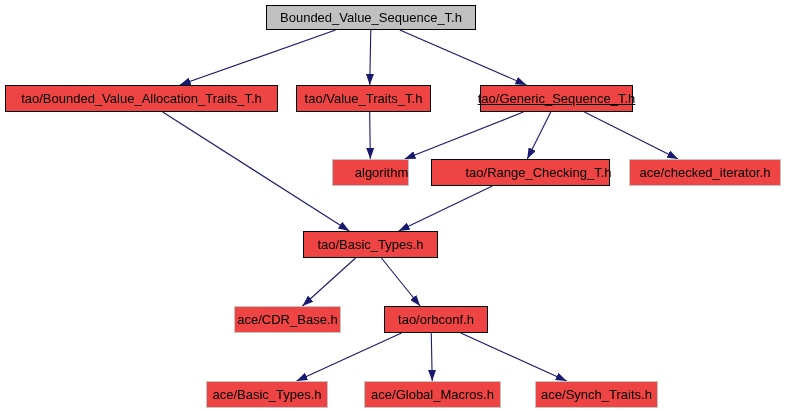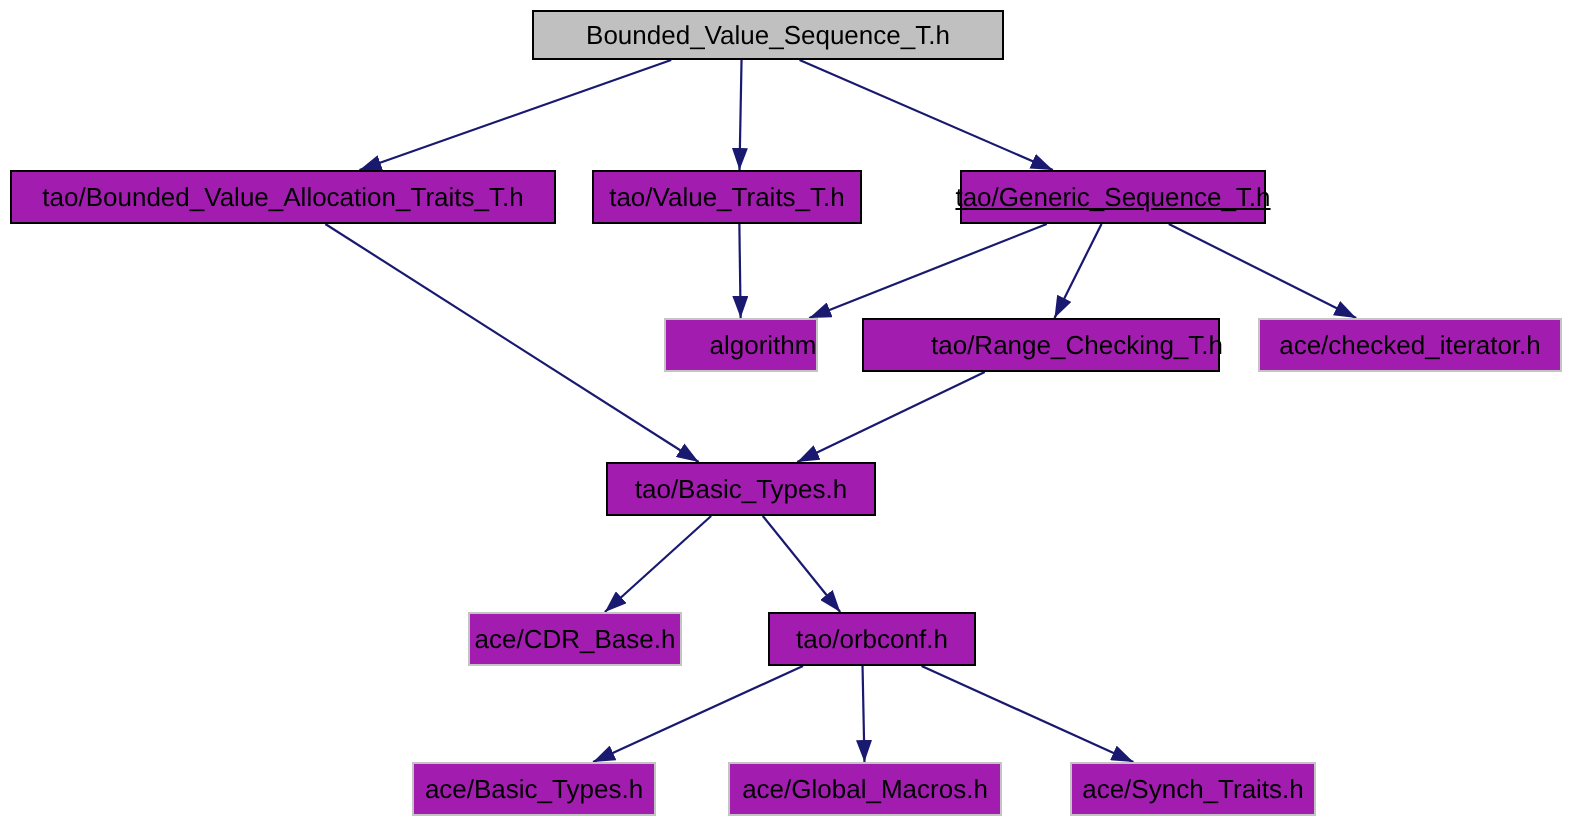--- a/index.html
+++ b/index.html
@@ -15,30 +15,30 @@
   }
   #edgesvg { position: absolute; left: 0; top: 0; }
   #edgesvg line { stroke: #191970; stroke-width: 1.1; }
   #edgesvg .ah { fill: #191970; }
   .node {
     position: absolute;
     box-sizing: border-box;
     display: flex;
     align-items: center;
     justify-content: center;
-    background: #a21caf;
+    background: #ef4444;
     border: 1px solid #000000;
     white-space: nowrap;
     cursor: default;
   }
   .node.linked { cursor: pointer; }
   .node.plain { border-color: #c4c4c4; }
   .node.root { background: #c0c0c0; }
 
-  #n-root             { left: 266px; top: 5px;   width: 236px; height: 25px; }
+  #n-root             { left: 266px; top: 5px;   width: 210px; height: 25px; }
   #n-bounded_alloc    { left: 5px;   top: 85px;  width: 273px; height: 27px; }
   #n-value_traits     { left: 296px; top: 85px;  width: 135px; height: 27px; }
   #n-generic_sequence { left: 480px; top: 85px;  width: 153px; height: 27px; text-decoration: underline; }
   #n-algorithm        { left: 332px; top: 159px; width: 77px;  height: 27px; padding-left: 22px; }
   #n-range_checking   { left: 431px; top: 159px; width: 179px; height: 27px; padding-left: 36px; }
   #n-checked_iterator { left: 629px; top: 159px; width: 152px; height: 27px; }
   #n-tao_basic_types  { left: 303px; top: 231px; width: 135px; height: 27px; }
   #n-cdr_base         { left: 234px; top: 306px; width: 107px; height: 27px; }
   #n-orbconf          { left: 384px; top: 306px; width: 104px;  height: 27px; }
   #n-ace_basic_types  { left: 206px; top: 381px; width: 122px; height: 27px; }

